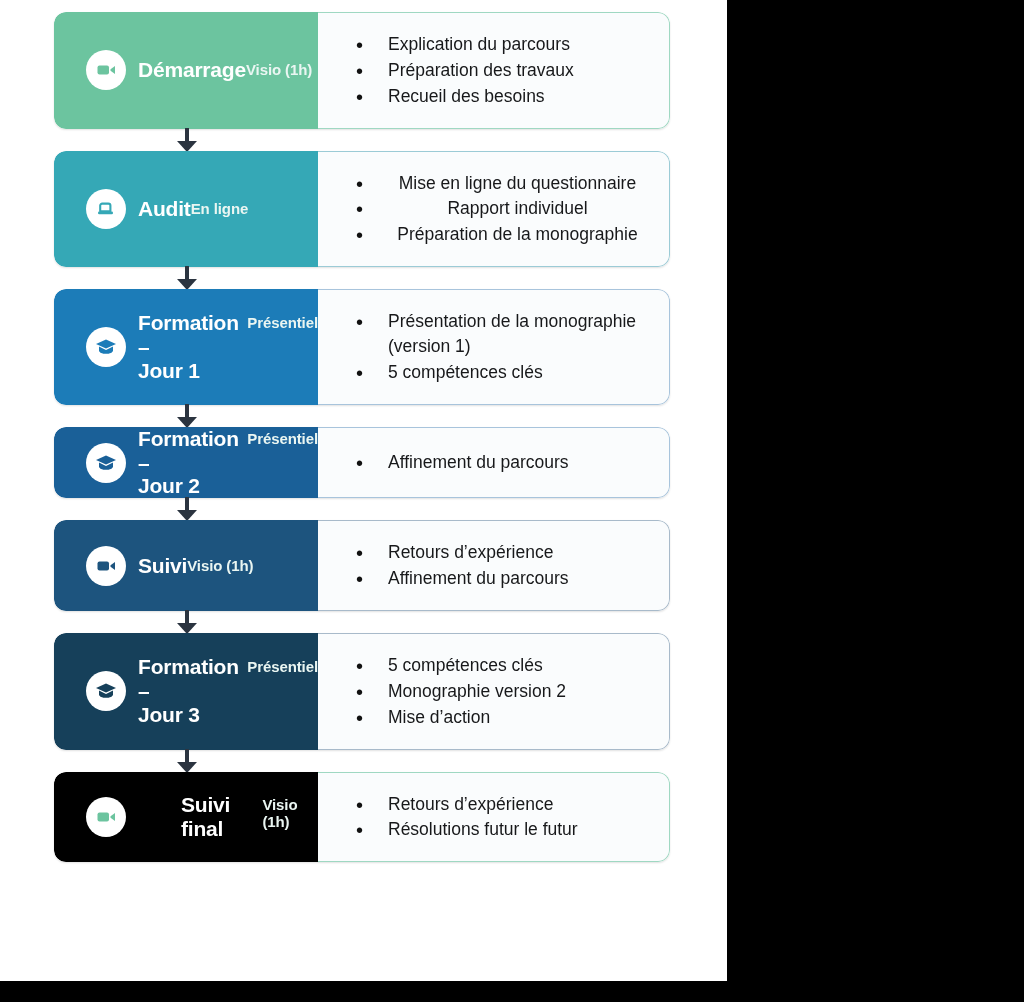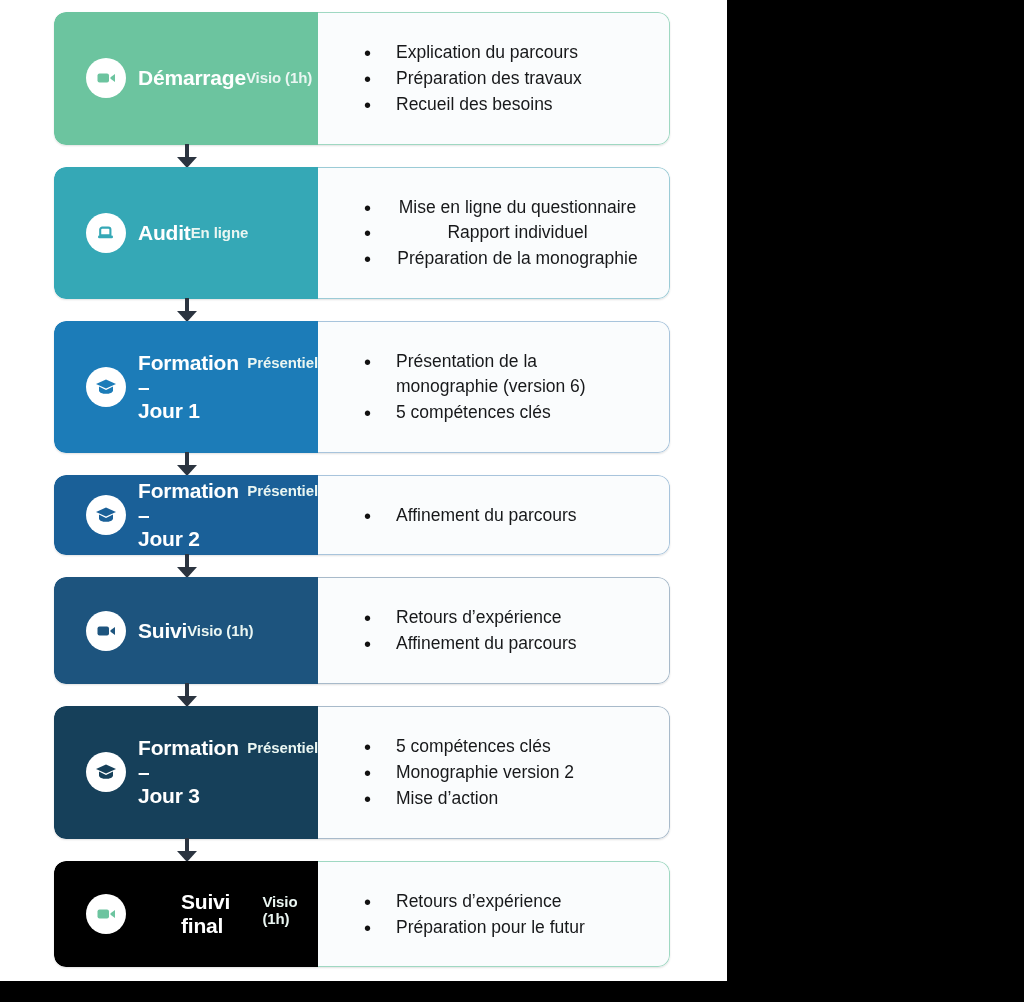--- a/index.html
+++ b/index.html
@@ -96,21 +96,21 @@
     border: 1.5px solid #cfd9e2;
     border-left: none;
     border-radius: 0 12px 12px 0;
     box-sizing: border-box;
     display: flex;
     align-items: center;
     padding: 10px 14px 10px 0;
   }
 
   .bullets {
-    margin: 16px;
+    margin: 8px;
     padding: 0 0 0 30px;
     list-style: none;
     width: 100%;
   }
 
   .bullets li {
     position: relative;
     font-size: 17.5px;
     color: #17181a;
     line-height: 1.42;
@@ -222,21 +222,21 @@
               </svg>
             </div>
             <div class="label-text">
               <div class="step-title">Formation –
 Jour 1</div>
               <div class="step-mode">Présentiel</div>
             </div>
           </div>
           <div class="bullets-block" style="border-color: rgb(168, 196, 220);">
             <ul class="bullets">
-              <li>Présentation de la monographie (version 6)</li>
+              <li>Présentation de la monographie (version 1)</li>
               <li>5 compétences clés</li>
             </ul>
           </div>
         </div>
       </div>
       <div class="connector">
         <div class="shaft"></div>
         <div class="head"></div>
       </div>
       <div class="step-wrap">
@@ -329,19 +329,19 @@
               </svg>
             </div>
             <div class="label-text">
               <div class="step-title">Suivi final</div>
               <div class="step-mode">Visio (1h)</div>
             </div>
           </div>
           <div class="bullets-block" style="border-color: rgb(159, 216, 194);">
             <ul class="bullets">
               <li>Retours d’expérience</li>
-              <li>Préparation pour le futur</li>
+              <li>Résolutions futur le futur</li>
             </ul>
           </div>
         </div>
       </div>
     </div>
 </div>
 
 </body></html>

